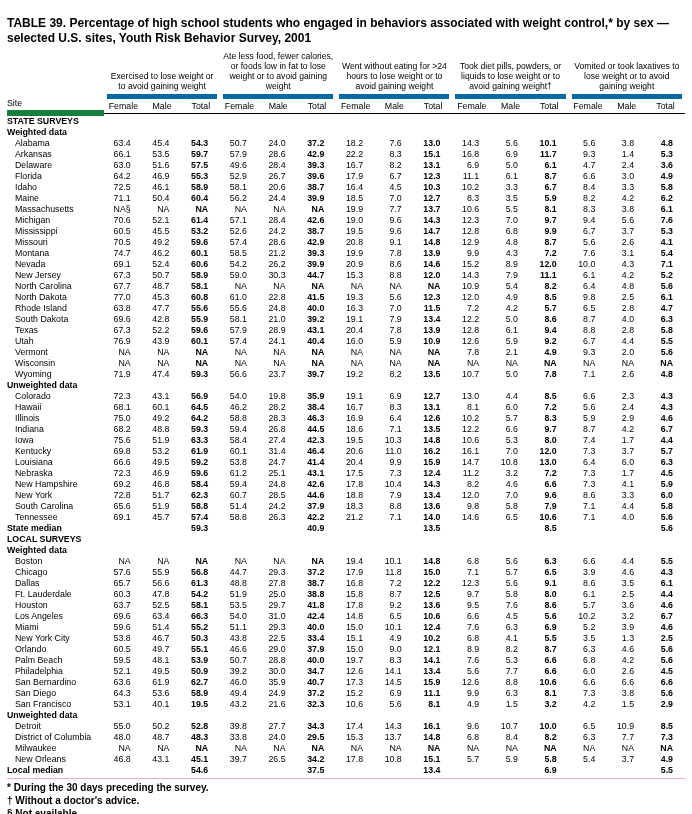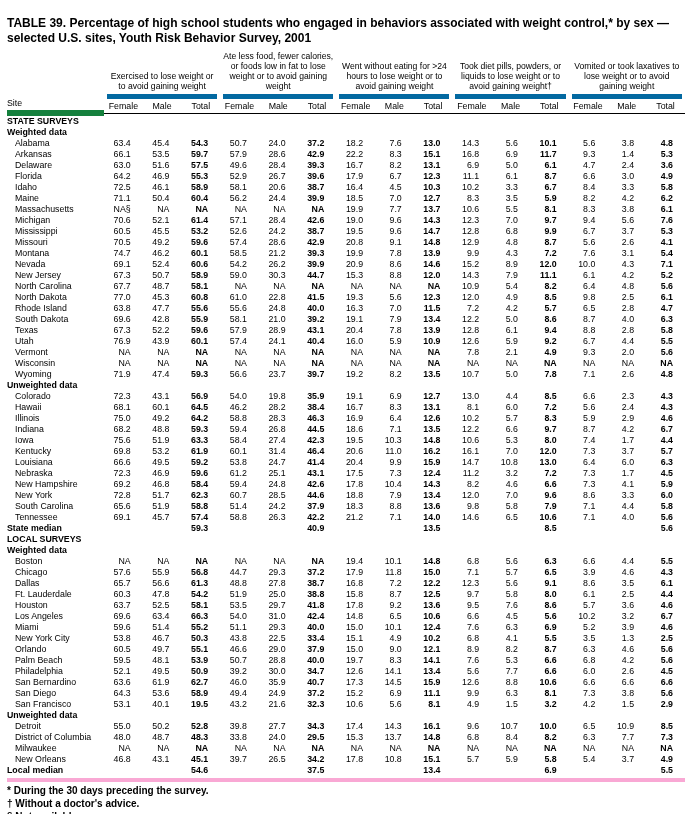--- a/index.html
+++ b/index.html
@@ -52,21 +52,21 @@
     border-bottom: 6px solid #15803d;
     padding-bottom: 2px;
   }
   tbody td { line-height: 11px; white-space: nowrap; }
   tbody td.site { text-align: left; padding-left: 8px; }
   tbody td.num { text-align: right; padding-right: 12px; }
   tbody td.total { font-weight: bold; }
   tbody tr.section td { font-weight: bold; padding-left: 0; }
   tbody tr.median td { font-weight: bold; }
   tbody tr.median td.site { padding-left: 0; margin-top: 16px; }
-  tbody tr.last td { border-bottom: 4px solid #f9a8d4; padding-bottom: 2px; }
+  tbody tr.last td { border-bottom: 1px solid #f9a8d4; padding-bottom: 2px; }
   .footnotes { margin-top: 3px; font-size: 10px; line-height: 1.28; font-weight: bold; }
 </style>
 </head>
 <body>
 
 <div class="page">
   <div class="title">TABLE 39. Percentage of high school students who engaged in behaviors associated with weight control,* by sex — selected U.S. sites, Youth Risk Behavior Survey, 2001</div>
   <table>
       <colgroup>
         <col class="c-site">

